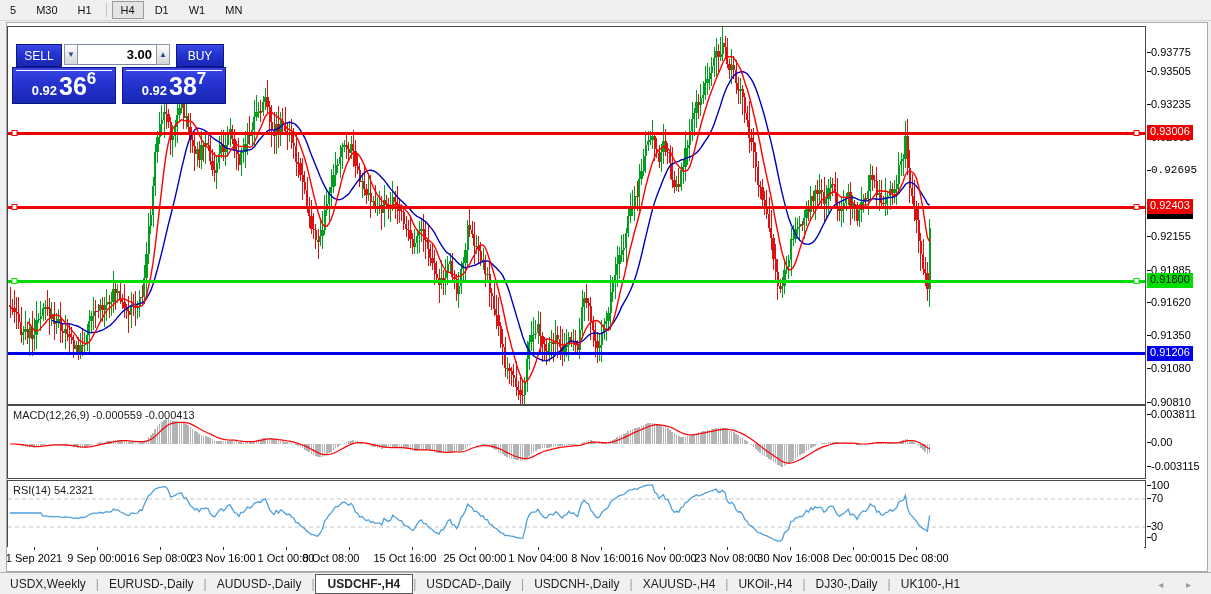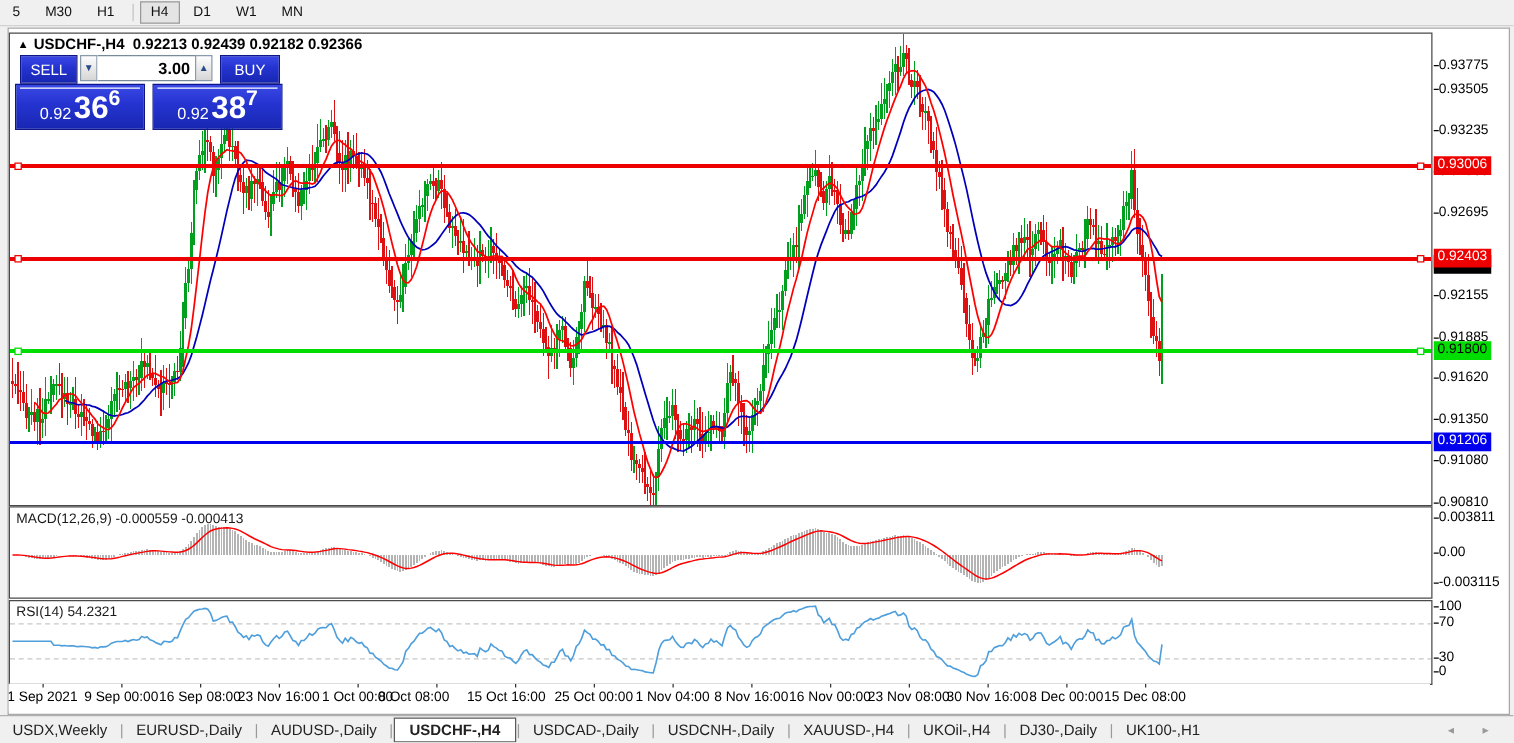--- a/index.html
+++ b/index.html
@@ -35,21 +35,21 @@
   .blue{background:linear-gradient(180deg,#3a49e6 0%,#2433cf 45%,#1827b2 100%);border:1px solid #0e1688;color:#fff;}
   .sell-btn{position:absolute;left:4px;top:0;width:44px;height:21px;font-size:12px;display:flex;align-items:center;justify-content:center;}
   .buy-btn{position:absolute;left:164px;top:0;width:46px;height:21px;font-size:12px;display:flex;align-items:center;justify-content:center;}
   .vol-group{position:absolute;left:52px;top:0;height:21px;display:flex;}
   .spin{width:14px;height:21px;background:linear-gradient(#fdfdfd,#d6d6d6);border:1px solid #8a9aac;font-size:8px;color:#2a4a8a;display:flex;align-items:center;justify-content:center;box-sizing:border-box;}
   .vol-input{width:78px;height:21px;border:1px solid #7a8a9a;border-left:none;border-right:none;text-align:right;font-size:13px;font-weight:bold;padding:0 4px;box-sizing:border-box;font-family:"Liberation Sans",sans-serif;}
   .price-box{position:absolute;top:23px;width:104px;height:37px;display:flex;align-items:flex-end;justify-content:center;padding-bottom:2px;box-sizing:border-box;}
   .price-box.sellb{left:0;}
   .price-box.buyb{left:110px;}
   .price-box .hr{position:absolute;left:3px;right:3px;top:2px;height:1px;background:#fff;}
-  .p-small{font-size:13px;font-weight:normal;margin-right:2px;margin-bottom:3px;}
+  .p-small{font-size:13px;font-weight:bold;margin-right:2px;margin-bottom:3px;}
   .p-big{font-size:25px;font-weight:bold;line-height:30px;}
   .p-sup{font-size:17px;font-weight:bold;margin-bottom:12px;}
   
   .tab-bar{position:absolute;left:0;top:572px;width:1211px;height:22px;background:#f0f0f0;border-top:1px solid #b0b0b0;display:flex;align-items:center;font-size:12px;color:#222;}
   .tab{padding:2px 10px;white-space:nowrap;cursor:default;}
   .tab.active{background:#fff;border:1px solid #5a5a5a;font-weight:bold;padding:2px 12px;}
   .tab-div{color:#9a9a9a;}
   .tab-arrows{margin-left:auto;margin-right:10px;color:#9a9a9a;font-size:10px;letter-spacing:10px;}
 </style>
 </head>
@@ -1358,21 +1358,21 @@
         <line x1="0" y1="46" x2="1137" y2="46" stroke="#c8c8c8" stroke-width="1" stroke-dasharray="4 3"></line>
         <polyline points="2.0,32.0 4.2,32.0 6.4,32.0 8.6,32.0 10.8,32.0 13.0,32.0 15.2,32.0 17.4,32.0 19.6,32.0 21.8,32.0 24.0,32.0 26.2,32.0 28.4,32.0 30.6,32.0 32.8,32.0 35.0,35.2 37.2,35.2 39.4,35.2 41.6,35.7 43.8,35.4 46.0,35.8 48.2,35.7 50.4,35.6 52.6,36.1 54.8,36.3 57.0,36.0 59.2,36.2 61.4,36.4 63.6,36.6 65.8,37.3 68.0,36.9 70.2,37.6 72.4,36.5 74.6,36.5 76.8,36.3 79.0,35.3 81.2,33.5 83.4,32.8 85.6,32.2 87.8,32.2 90.0,32.2 92.2,31.3 94.4,32.2 96.6,31.3 98.8,30.6 101.0,31.2 103.2,30.7 105.4,28.1 107.6,29.1 109.8,28.6 112.0,30.8 114.2,31.5 116.4,33.0 118.6,33.9 120.8,34.8 123.0,32.1 125.2,32.2 127.4,32.7 129.6,32.0 131.8,29.0 134.0,29.3 136.2,23.7 138.4,18.7 140.6,14.5 142.8,13.2 145.0,10.4 147.2,8.0 149.4,7.1 151.6,6.4 153.8,6.2 156.0,5.7 158.2,6.4 160.4,9.5 162.6,15.9 164.8,15.3 167.0,14.3 169.2,13.0 171.4,12.2 173.6,11.9 175.8,16.8 178.0,16.6 180.2,20.4 182.4,24.7 184.6,26.3 186.8,28.9 189.0,27.6 191.2,30.7 193.4,27.2 195.6,27.9 197.8,26.9 200.0,27.6 202.2,32.5 204.4,34.9 206.6,35.9 208.8,32.6 211.0,29.8 213.2,27.6 215.4,29.8 217.6,27.9 219.8,24.6 222.0,23.9 224.2,27.6 226.4,31.5 228.6,32.2 230.8,35.4 233.0,31.4 235.2,31.4 237.4,29.2 239.6,25.9 241.8,27.2 244.0,25.6 246.2,22.4 248.4,21.3 250.6,21.0 252.8,21.2 255.0,18.9 257.2,17.9 259.4,22.8 261.6,28.8 263.8,31.4 266.0,33.6 268.2,29.5 270.4,32.2 272.6,28.8 274.8,30.1 277.0,32.4 279.2,33.7 281.4,33.0 283.6,36.0 285.8,37.2 288.0,41.6 290.2,41.7 292.4,44.7 294.6,46.2 296.8,47.8 299.0,50.4 301.2,51.8 303.4,53.5 305.6,53.6 307.8,54.8 310.0,55.0 312.2,51.9 314.4,48.5 316.6,40.0 318.8,37.7 321.0,33.9 323.2,31.9 325.4,28.6 327.6,25.7 329.8,25.6 332.0,23.8 334.2,21.6 336.4,21.0 338.6,22.7 340.8,24.4 343.0,22.2 345.2,25.2 347.4,31.0 349.6,32.2 351.8,36.2 354.0,35.5 356.2,37.9 358.4,39.7 360.6,38.7 362.8,41.4 365.0,40.8 367.2,42.3 369.4,42.2 371.6,41.9 373.8,44.1 376.0,37.4 378.2,39.1 380.4,40.4 382.6,39.2 384.8,34.2 387.0,36.3 389.2,37.5 391.4,39.4 393.6,39.8 395.8,43.9 398.0,45.1 400.2,45.5 402.4,47.9 404.6,49.7 406.8,47.4 409.0,43.0 411.2,39.9 413.4,38.8 415.6,42.7 417.8,42.7 420.0,45.3 422.2,47.5 424.4,48.7 426.6,51.1 428.8,51.7 431.0,53.0 433.2,48.8 435.4,48.8 437.6,44.8 439.8,40.1 442.0,38.4 444.2,43.6 446.4,44.0 448.6,47.7 450.8,43.4 453.0,36.2 455.2,34.0 457.4,29.5 459.6,23.2 461.8,25.1 464.0,26.4 466.2,30.4 468.4,30.3 470.6,32.0 472.8,35.1 475.0,34.8 477.2,38.7 479.4,38.6 481.6,43.3 483.8,43.8 486.0,46.5 488.2,47.5 490.4,49.3 492.6,51.8 494.8,52.2 497.0,54.6 499.2,54.4 501.4,54.8 503.6,55.2 505.8,55.5 508.0,56.5 510.2,56.8 512.4,57.2 514.6,57.3 516.8,49.4 519.0,39.2 521.2,33.7 523.4,31.4 525.6,31.1 527.8,30.8 530.0,28.1 532.2,32.1 534.4,34.7 536.6,36.8 538.8,36.9 541.0,33.7 543.2,33.2 545.4,34.0 547.6,30.6 549.8,32.1 552.0,35.1 554.2,37.0 556.4,34.2 558.6,33.7 560.8,30.3 563.0,32.6 565.2,31.8 567.4,33.8 569.6,35.6 571.8,27.8 574.0,21.3 576.2,19.4 578.4,21.8 580.6,23.0 582.8,29.1 585.0,31.6 587.2,35.2 589.4,36.9 591.6,35.8 593.8,31.5 596.0,29.2 598.2,28.2 600.4,26.0 602.6,21.0 604.8,19.3 607.0,17.8 609.2,16.0 611.4,14.6 613.6,13.9 615.8,13.6 618.0,11.5 620.2,9.6 622.4,8.8 624.6,8.7 626.8,7.6 629.0,8.5 631.2,6.8 633.4,6.2 635.6,5.2 637.8,4.5 640.0,4.2 642.2,4.2 644.4,3.9 646.6,11.0 648.8,12.7 651.0,17.2 653.2,15.4 655.4,13.7 657.6,18.5 659.8,18.7 662.0,23.3 664.2,29.0 666.4,31.3 668.6,30.3 670.8,31.2 673.0,26.5 675.2,25.8 677.4,21.5 679.6,20.9 681.8,18.2 684.0,16.3 686.2,15.4 688.4,13.8 690.6,15.0 692.8,14.0 695.0,13.5 697.2,11.9 699.4,11.3 701.6,10.5 703.8,9.8 706.0,8.8 708.2,8.1 710.4,11.4 712.6,10.9 714.8,9.4 717.0,11.9 719.2,20.0 721.4,22.5 723.6,21.4 725.8,23.5 728.0,28.6 730.2,31.0 732.4,30.8 734.6,33.5 736.8,38.3 739.0,40.1 741.2,44.2 743.4,44.9 745.6,46.8 747.8,49.4 750.0,51.7 752.2,51.9 754.4,53.4 756.6,54.1 758.8,54.9 761.0,56.2 763.2,57.0 765.4,58.5 767.6,59.2 769.8,60.0 772.0,60.1 774.2,58.8 776.4,51.7 778.6,50.4 780.8,47.7 783.0,40.3 785.2,40.1 787.4,37.1 789.6,36.3 791.8,35.4 794.0,35.6 796.2,33.2 798.4,29.3 800.6,31.3 802.8,26.8 805.0,28.6 807.2,25.7 809.4,27.1 811.6,25.9 813.8,26.9 816.0,31.2 818.2,29.7 820.4,26.2 822.6,25.2 824.8,25.4 827.0,29.1 829.2,33.5 831.4,35.1 833.6,33.6 835.8,32.2 838.0,30.6 840.2,28.2 842.4,34.0 844.6,32.9 846.8,34.7 849.0,38.4 851.2,34.1 853.4,31.2 855.6,30.0 857.8,30.3 860.0,27.6 862.2,22.9 864.4,25.0 866.6,25.4 868.8,31.2 871.0,30.4 873.2,33.9 875.4,34.1 877.6,31.5 879.8,31.2 882.0,28.6 884.2,30.1 886.4,28.7 888.6,26.7 890.8,20.9 893.0,19.9 895.2,19.3 897.4,14.4 899.6,27.4 901.8,32.9 904.0,35.1 906.2,37.7 908.4,40.2 910.6,43.8 912.8,45.8 915.0,47.8 917.2,48.3 919.4,50.2 921.6,34.5" fill="none" stroke="#4f9fdc" stroke-width="1.3"></polyline>
       </svg>
   </div>
 
   <div class="price-axis" id="price-axis">
       <div class="ax-tick" style="top: 20px;">0.93775<div class="ax-dash"></div></div>
       <div class="ax-tick" style="top: 38.7354px;">0.93505<div class="ax-dash"></div></div>
       <div class="ax-tick" style="top: 71.8846px;">0.93235<div class="ax-dash"></div></div>
       <div class="ax-tick" style="top: 105.034px;">0.92965<div class="ax-dash"></div></div>
-      <div class="ax-tick" style="top: 138.183px;">0.92695<div class="ax-dash"></div></div>
+      <div class="ax-tick" style="top: 138.183px; font-family: Liberation Mono, monospace;">0.92695<div class="ax-dash"></div></div>
       <div class="ax-tick" style="top: 204.481px;">0.92155<div class="ax-dash"></div></div>
       <div class="ax-tick" style="top: 237.63px;">0.91885<div class="ax-dash"></div></div>
       <div class="ax-tick" style="top: 270.166px;">0.91620<div class="ax-dash"></div></div>
       <div class="ax-tick" style="top: 303.315px;">0.91350<div class="ax-dash"></div></div>
       <div class="ax-tick" style="top: 336.464px;">0.91080<div class="ax-dash"></div></div>
       <div class="ax-tick" style="top: 369.613px;">0.90810<div class="ax-dash"></div></div>
       <div class="line-label" style="top: 177.576px; background: rgb(0, 0, 0); color: rgb(255, 255, 255);">0.92366</div>
       <div class="line-label" style="top: 99px; background: rgb(238, 0, 0); color: rgb(255, 255, 255);">0.93006</div>
       <div class="line-label" style="top: 173.033px; background: rgb(238, 0, 0); color: rgb(255, 255, 255);">0.92403</div>
       <div class="line-label" style="top: 247.066px; background: rgb(0, 221, 0); color: rgb(0, 0, 0);">0.91800</div>
@@ -1411,23 +1411,20 @@
       <div class="x-tick" style="left: 720px;"></div>
       <div class="x-label" style="left: 675px;">23 Nov 08:00</div>
       <div class="x-tick" style="left: 783px;"></div>
       <div class="x-label" style="left: 738px;">30 Nov 16:00</div>
       <div class="x-tick" style="left: 846px;"></div>
       <div class="x-label" style="left: 801px;">8 Dec 00:00</div>
       <div class="x-tick" style="left: 909px;"></div>
       <div class="x-label" style="left: 864px;">15 Dec 08:00</div>
     </div>
 
-  <div class="chart-title">
-    <span class="tri">▲</span><span>USDCHF-,H4</span>&nbsp;&nbsp;<span>0.92213 0.92439 0.92182 0.92366</span>
-  </div>
 
   <div class="trade-panel">
     <div class="sell-btn blue">SELL</div>
     <div class="vol-group">
       <div class="spin">
           <span>▼</span>
         </div>
       <input class="vol-input" value="3.00" style="">
       <div class="spin">
           <span>▲</span>

